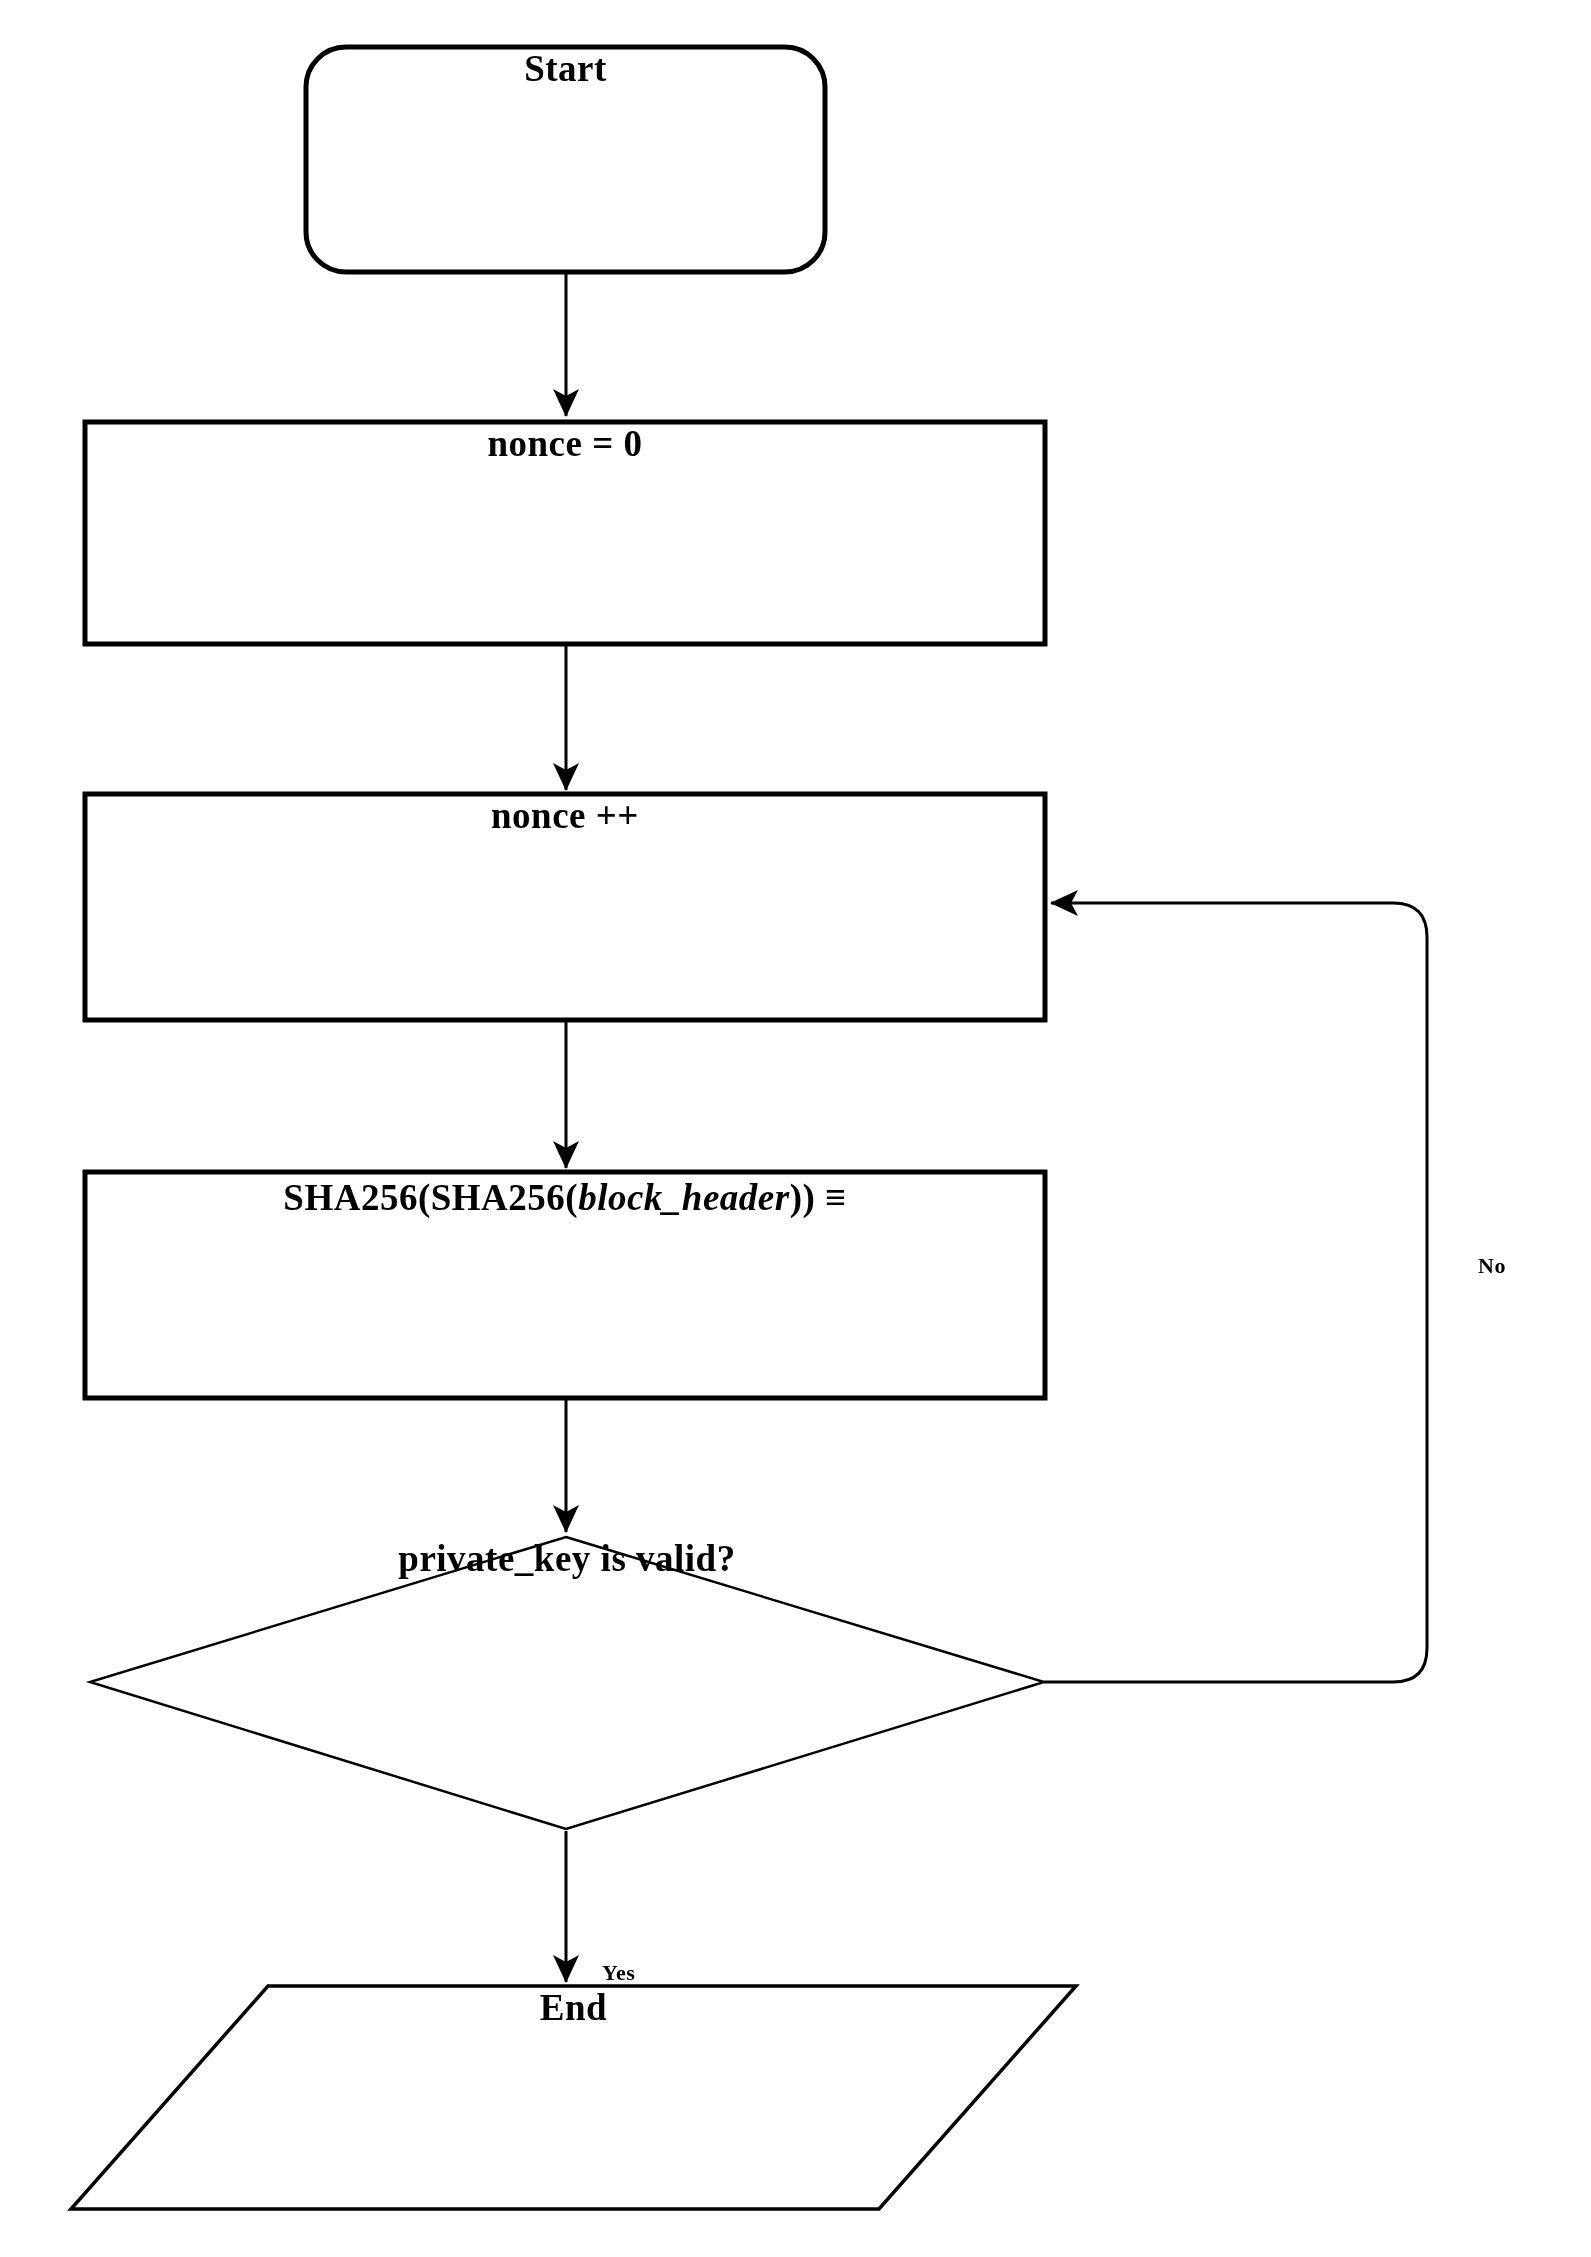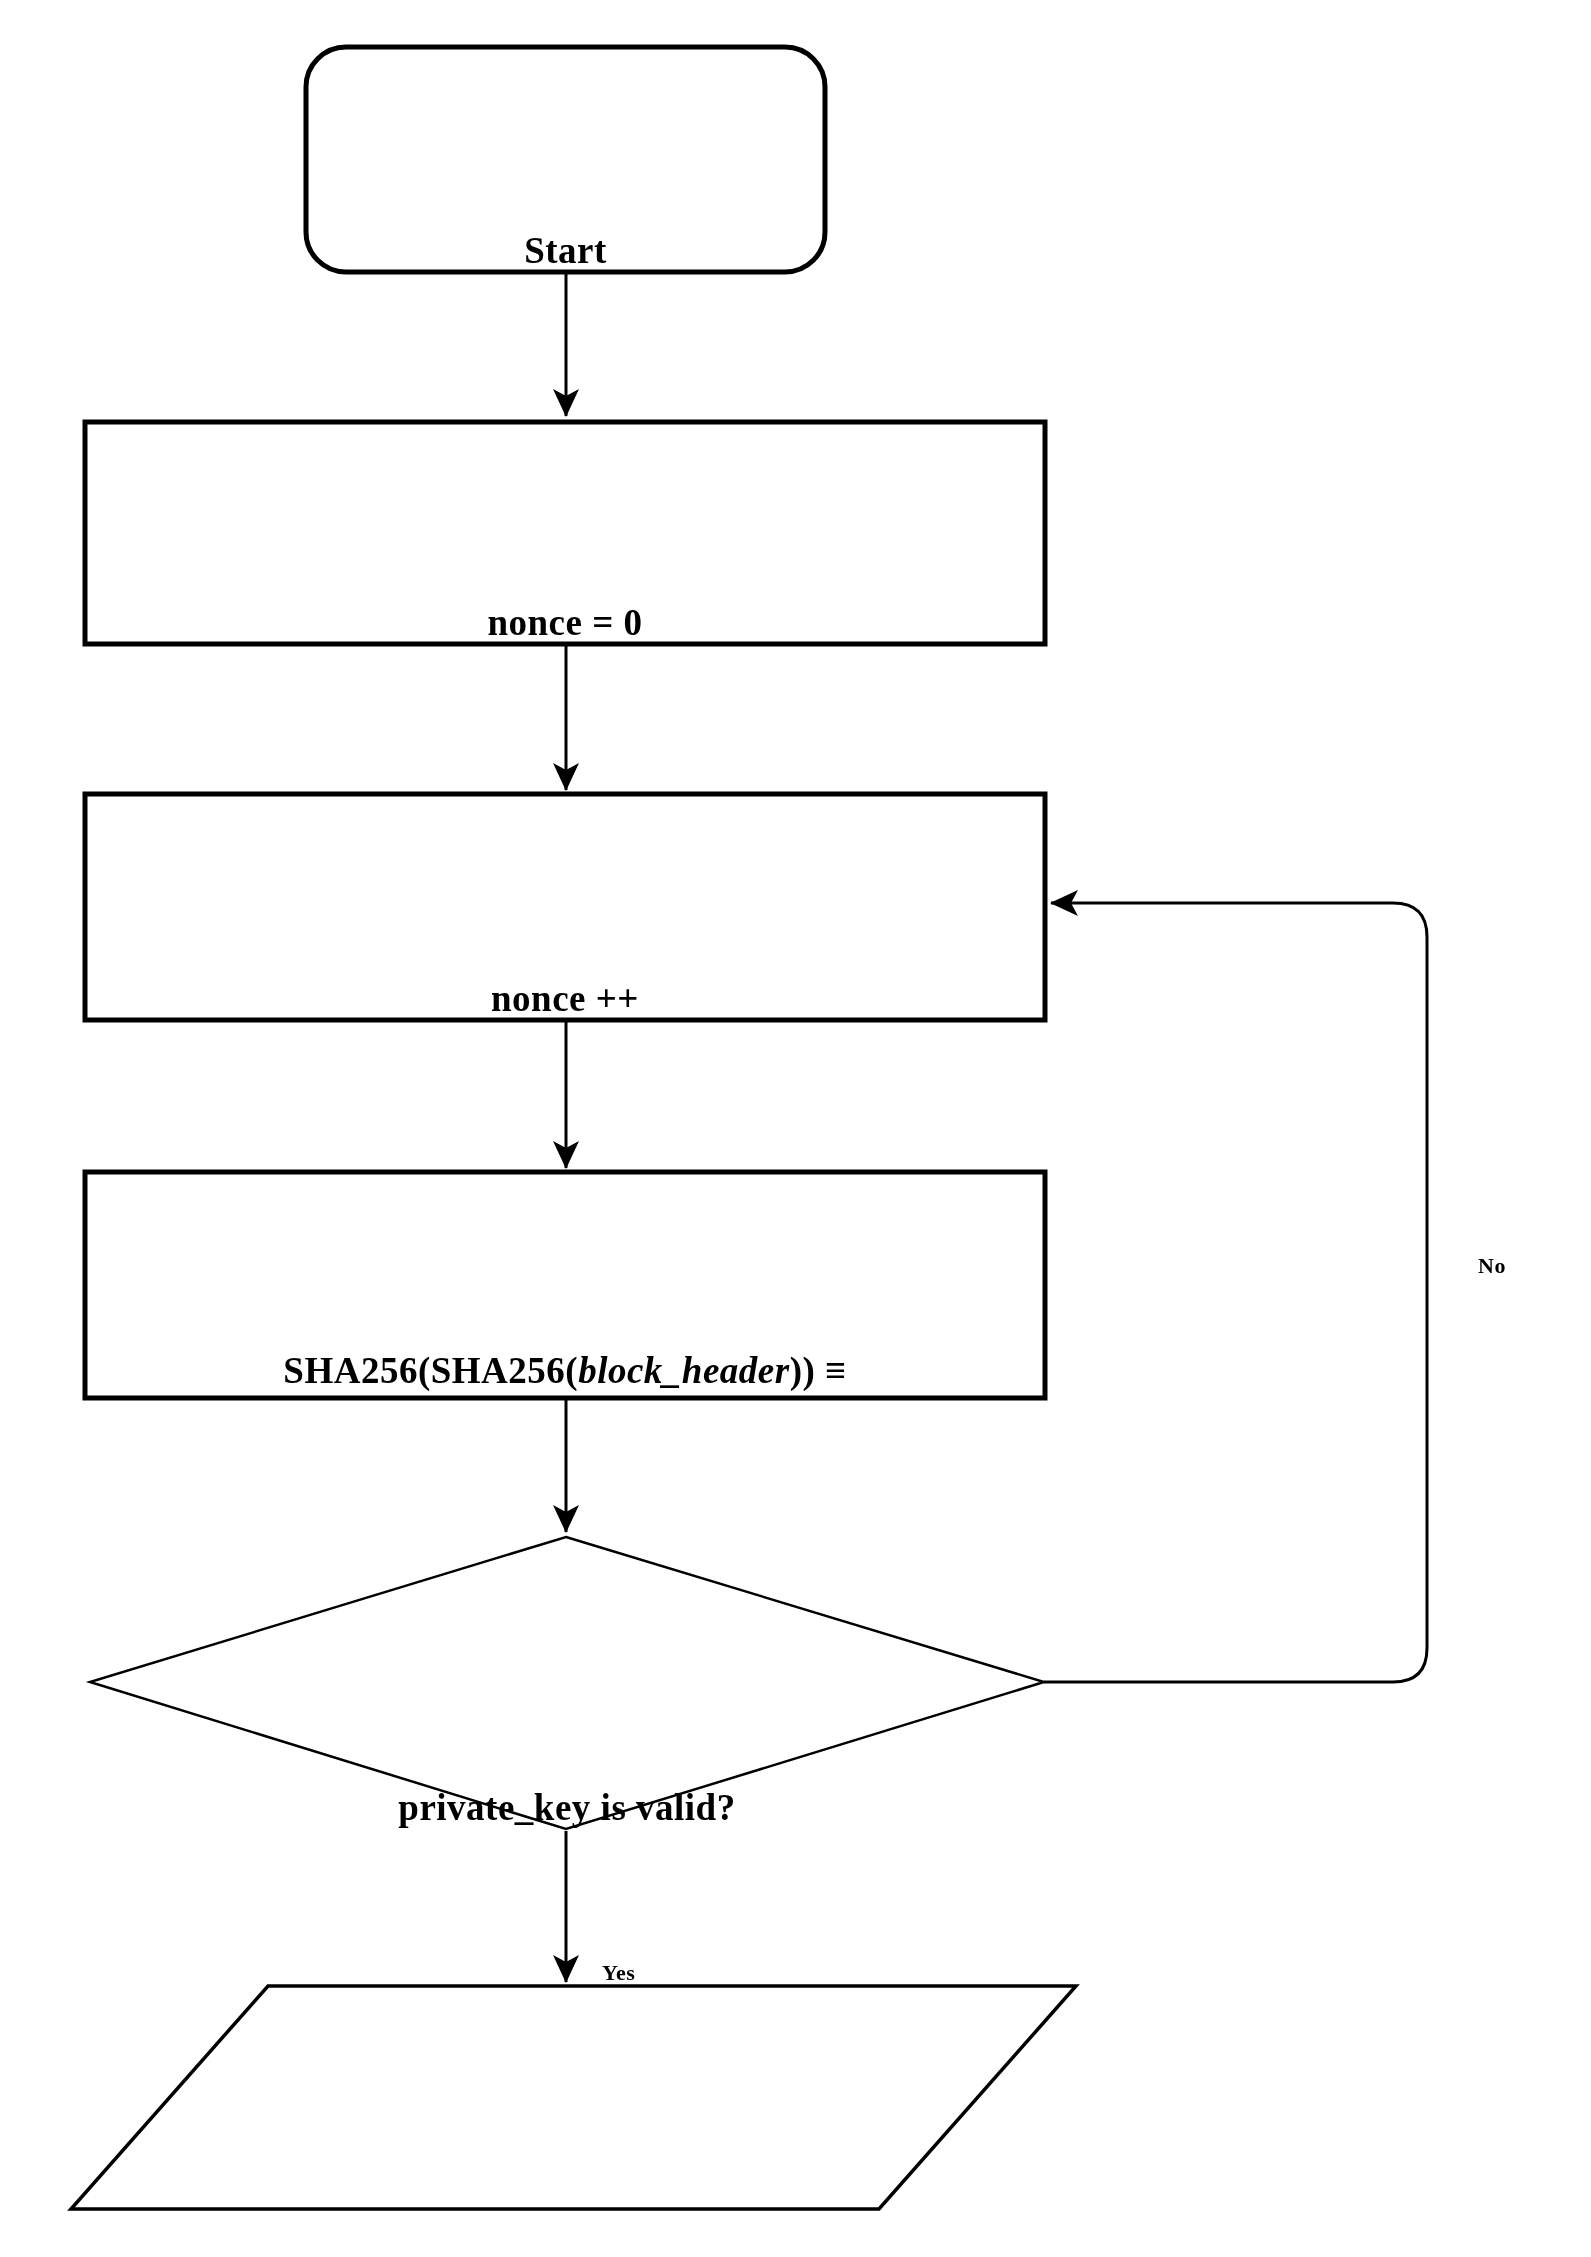--- a/index.html
+++ b/index.html
@@ -10,21 +10,21 @@
     background:#ffffff;
     font-family:"Liberation Serif","DejaVu Serif",serif;
     font-weight:700;
     color:#000;
     overflow:hidden;
   }
   svg.shapes{position:absolute;left:0;top:0;}
   .label{
     position:absolute;
     display:flex;
-    align-items:flex-end;
+    align-items:flex-start;
     justify-content:center;
     text-align:center;
     font-size:37px;
     letter-spacing:0.5px;
     pointer-events:none;
   }
   .hash-block{line-height:1.42;}
   .edge-label{
     position:absolute;
     font-size:22px;
@@ -84,17 +84,20 @@
   <div class="label lbl-hash">
     <div class="hash-block">
       <div><span>SHA256(SHA256(</span><span class="it">block_header</span><span>)) ≡</span></div>
     </div>
   </div>
 
   <div class="label lbl-decision">
     <span>private_key is valid?</span>
   </div>
 
+  <div class="label lbl-end">
+    <span>End</span>
+  </div>
 
   <div class="edge-label lbl-yes">Yes</div>
   <div class="edge-label lbl-no">No</div>
 
 </div>
 
 </body></html>

